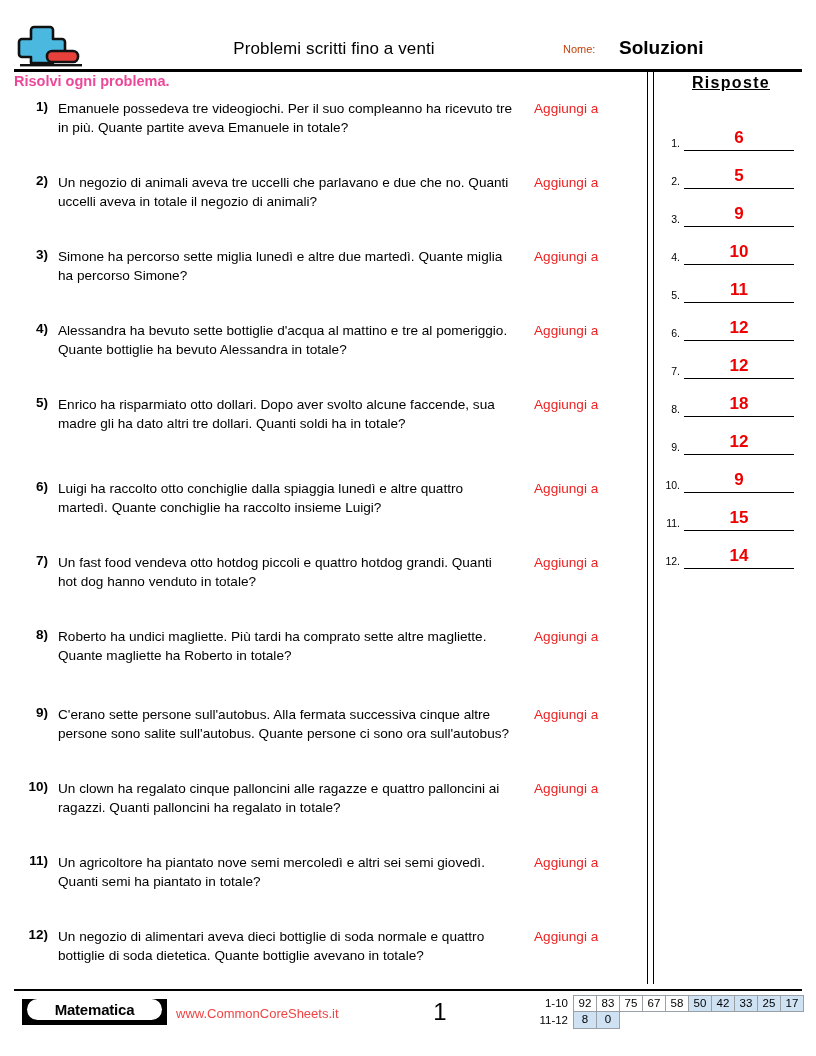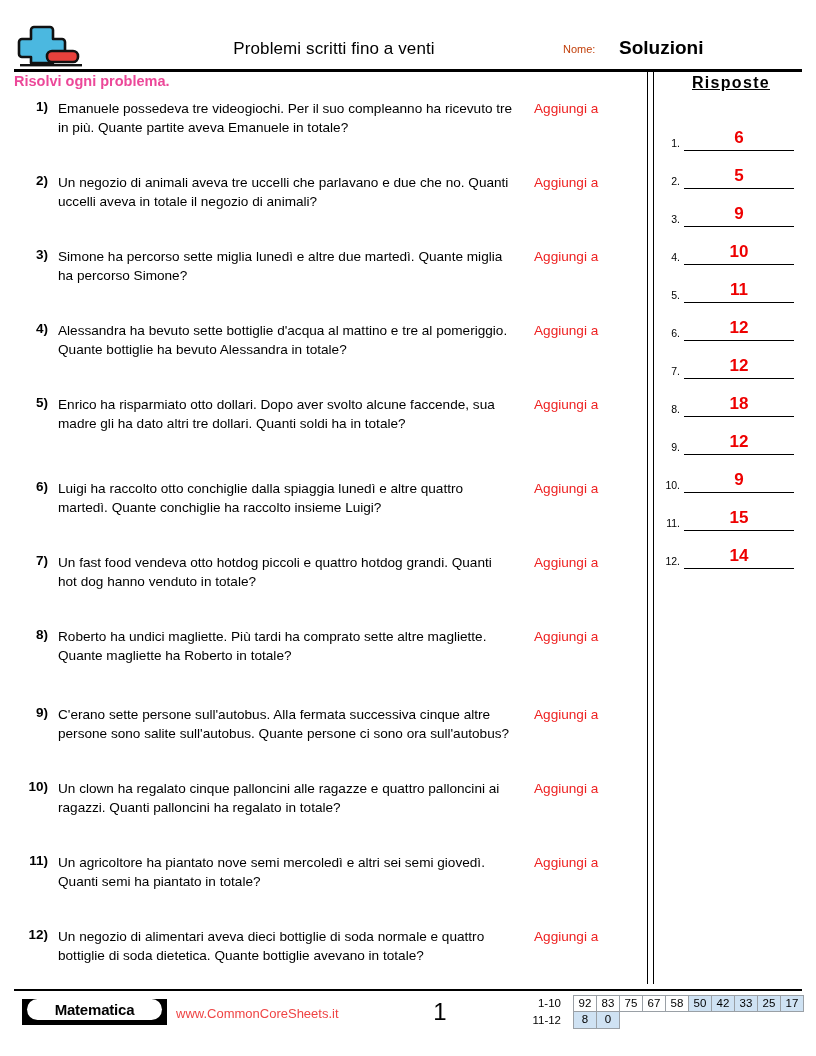--- a/index.html
+++ b/index.html
@@ -246,21 +246,21 @@
     top: 992px;
   }
   .scale-row {
     display: flex;
     align-items: stretch;
     height: 17px;
   }
   .scale-label {
     width: 44px;
     text-align: right;
-    padding-right: 13px;
+    padding-right: 6px;
     font-size: 11.5px;
     line-height: 17px;
     color: #000;
     box-sizing: border-box;
   }
   .scale-cell {
     width: 24px;
     border: 1px solid #9aa0a6;
     margin-left: -1px;
     font-size: 11.5px;

